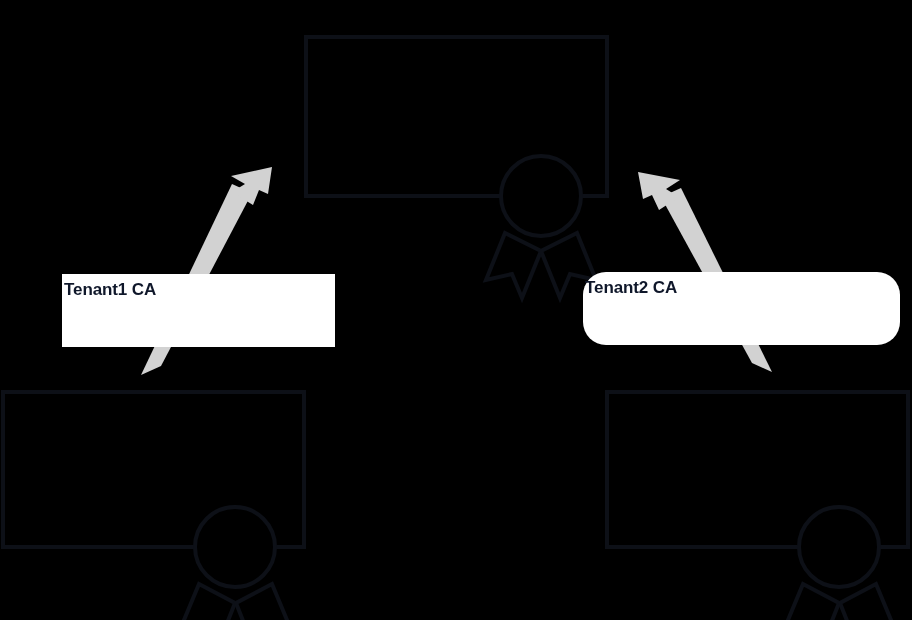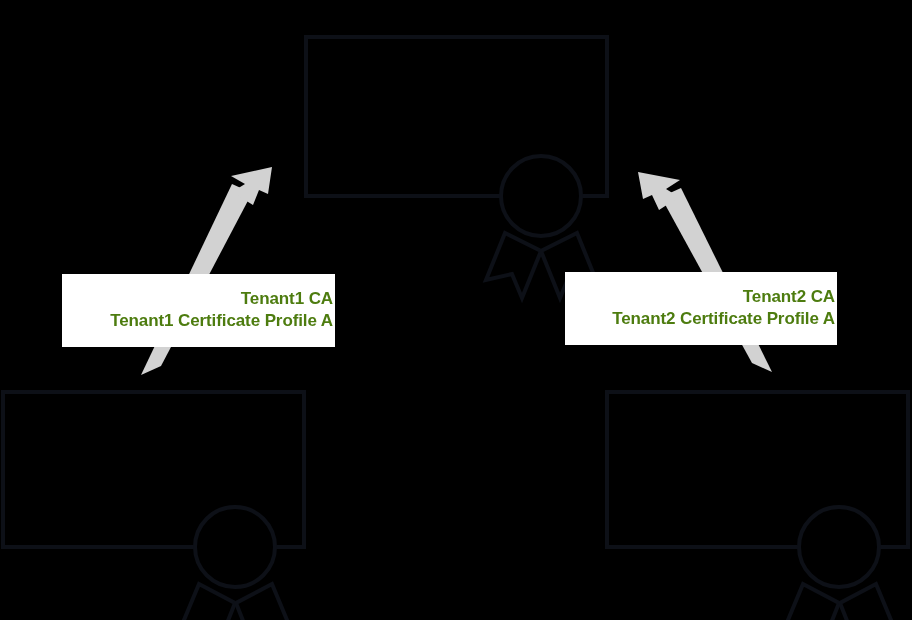--- a/index.html
+++ b/index.html
@@ -19,45 +19,46 @@
     position: absolute;
     left: 0;
     top: 0;
     width: 912px;
     height: 620px;
     display: block;
   }
   .label-box {
     position: absolute;
     background: #ffffff;
-    color: #4d7c0f;
+    color: #0f172a;
     font-family: "Liberation Sans", sans-serif;
     font-weight: bold;
     font-size: 17px;
     line-height: 21.5px;
-    text-align: right;
+    text-align: left;
     letter-spacing: -0.1px;
-    padding: 14px 2px 4px 2px;
+    padding: 5px 2px 4px 2px;
     box-sizing: border-box;
     white-space: nowrap;
   }
   .label-line {
     display: block;
   }
   #label-tenant1 {
     left: 62px;
     top: 274px;
     width: 273px;
     height: 73px;
   }
   #label-tenant2 {
-    left: 565px;
+    left: 583px;
     top: 272px;
-    width: 272px;
+    width: 317px;
     height: 73px;
+    border-radius: 23px;
   }
 </style>
 </head>
 <body>
 
 <div id="canvas">
 
   <svg id="diagram-svg" viewBox="0 0 912 620">
 
     <defs>
@@ -112,21 +113,19 @@
         <path d="M 772 372 L 752 363 L 661 197 L 681 188 Z" fill="#d2d2d2"></path>
 
         <path d="M 638 172 L 680 180 L 666 189 L 679 197 L 659 210 L 652 195 L 643 199 Z" fill="#d2d2d2"></path>
       </g>
     </g>
 
   </svg>
 
   <div class="label-box" id="label-tenant1">
     <span class="label-line">Tenant1 CA</span>
-    <span class="label-line">Tenant1 Certificate Profile A</span>
   </div>
 
   <div class="label-box" id="label-tenant2">
     <span class="label-line">Tenant2 CA</span>
-    <span class="label-line">Tenant2 Certificate Profile A</span>
   </div>
 
 </div>
 
 </body></html>

